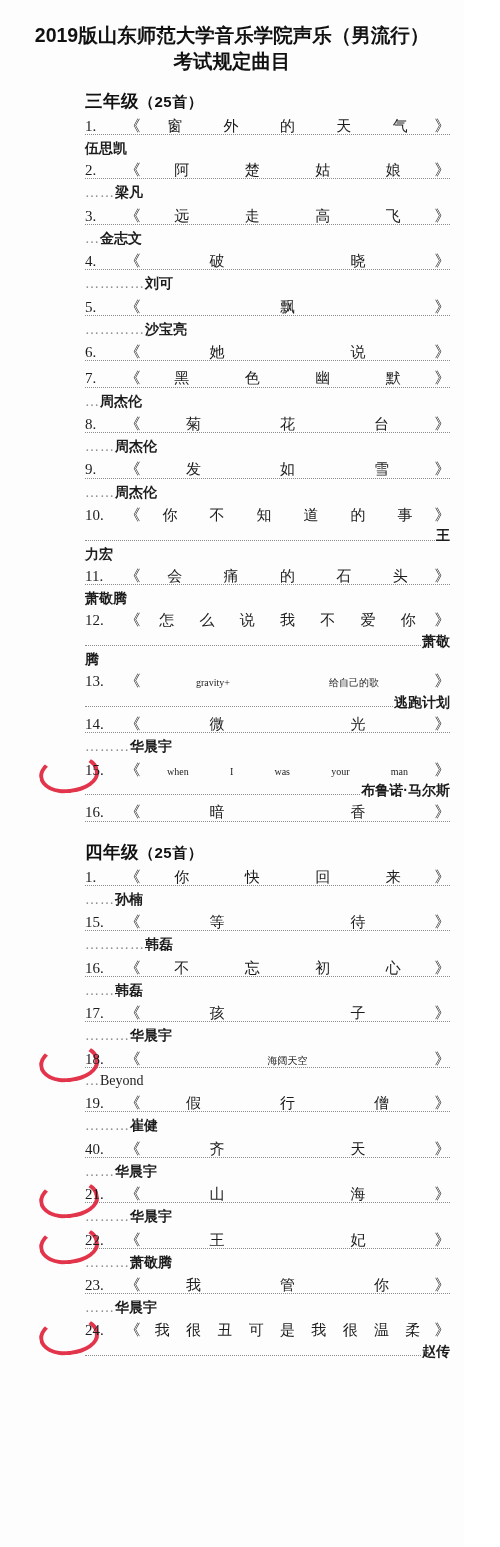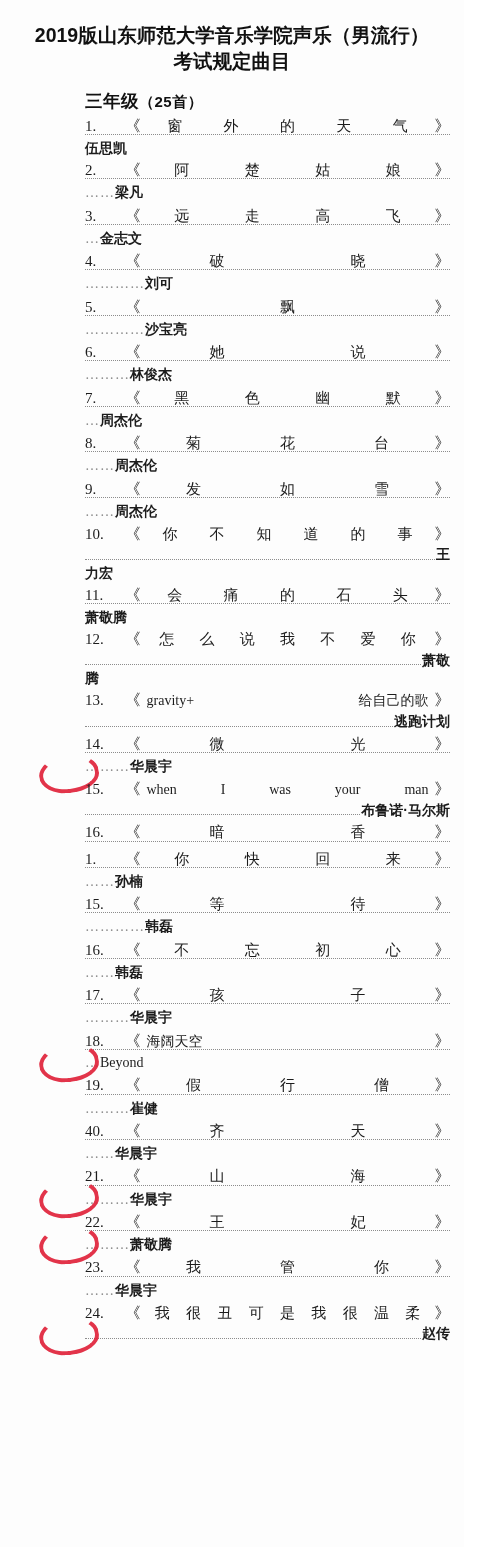--- a/index.html
+++ b/index.html
@@ -93,22 +93,21 @@
     flex: 1 1 auto;
     display: flex;
     justify-content: space-around;
     align-items: baseline;
     padding: 0 6px;
     font-family: "Liberation Sans", "DejaVu Sans", sans-serif;
     font-size: 15px;
   }
   .song-chars.latin {
     font-family: "Liberation Serif", "DejaVu Serif", serif;
-    font-size: 14px;
-    justify-content: space-between;
+    font-size: 10px;
   }
   .song-chars .ch {
     display: inline-block;
   }
 
   
   .artist-row {
     display: flex;
     align-items: flex-end;
     line-height: 1.25;
@@ -261,21 +260,20 @@
           <span class="bracket-open">《</span>
           <span class="song-chars">
             <span class="ch">她</span>
             <span class="ch">说</span>
           </span>
           <span class="bracket-close">》</span>
         </div>
         <div class="artist-row">
           <span class="leader"></span>
         </div>
-        <div class="artist-wrap"><span class="lead-dots">………</span><span>林俊杰</span></div>
       </div>
       <div class="entry">
         <div class="title-row">
           <span class="num">7.</span>
           <span class="bracket-open">《</span>
           <span class="song-chars">
             <span class="ch">黑</span>
             <span class="ch">色</span>
             <span class="ch">幽</span>
             <span class="ch">默</span>
@@ -433,20 +431,21 @@
           <span class="song-chars">
             <span class="ch">暗</span>
             <span class="ch">香</span>
           </span>
           <span class="bracket-close">》</span>
         </div>
         <div class="artist-row">
           <span class="leader"></span>
         </div>
       </div>
+      <div class="grade-heading">四年级<span class="count">（25首）</span></div>
       <div class="entry">
         <div class="title-row">
           <span class="num">1.</span>
           <span class="bracket-open">《</span>
           <span class="song-chars">
             <span class="ch">你</span>
             <span class="ch">快</span>
             <span class="ch">回</span>
             <span class="ch">来</span>
           </span>

